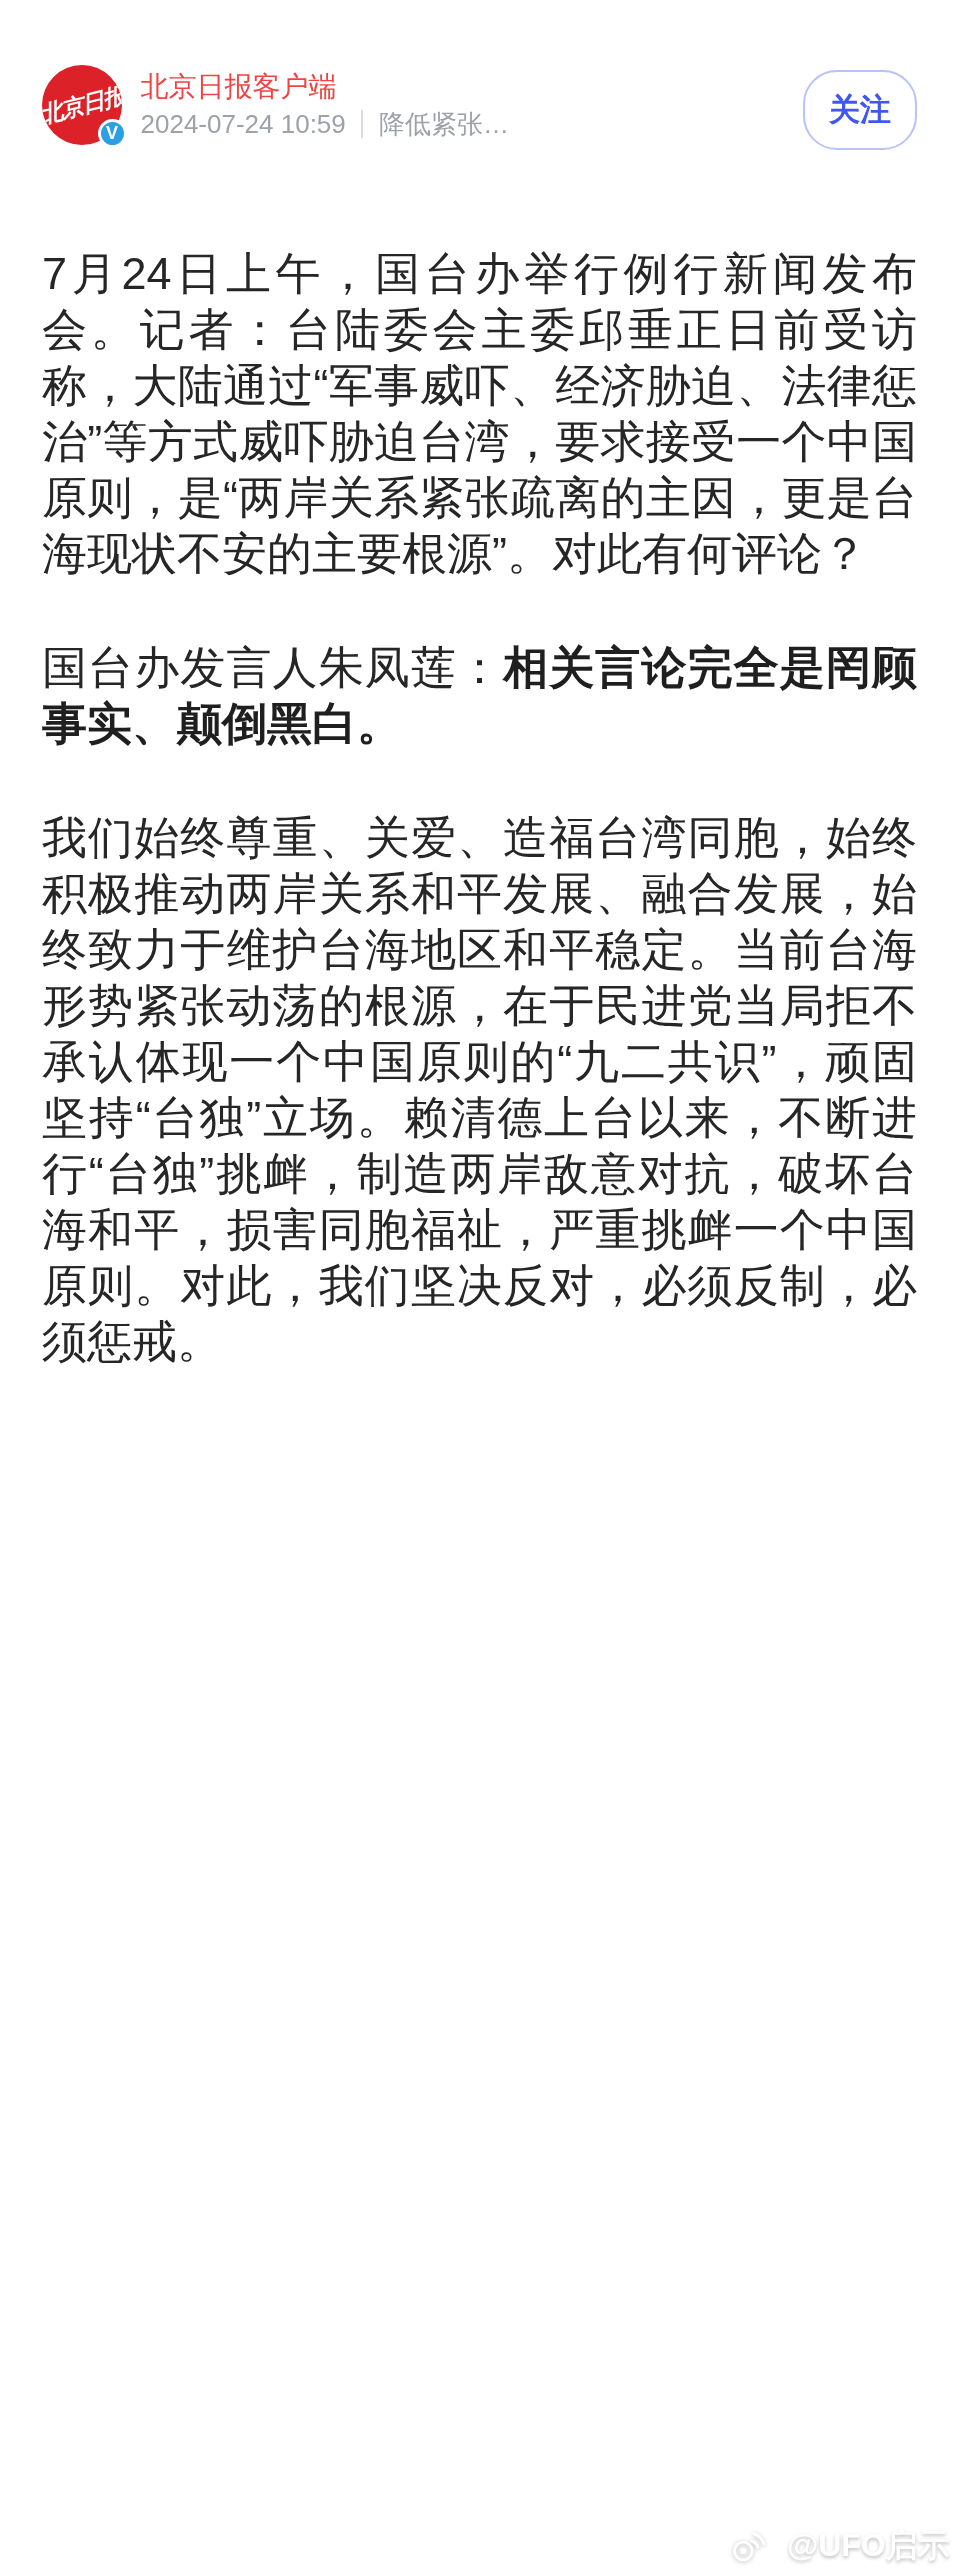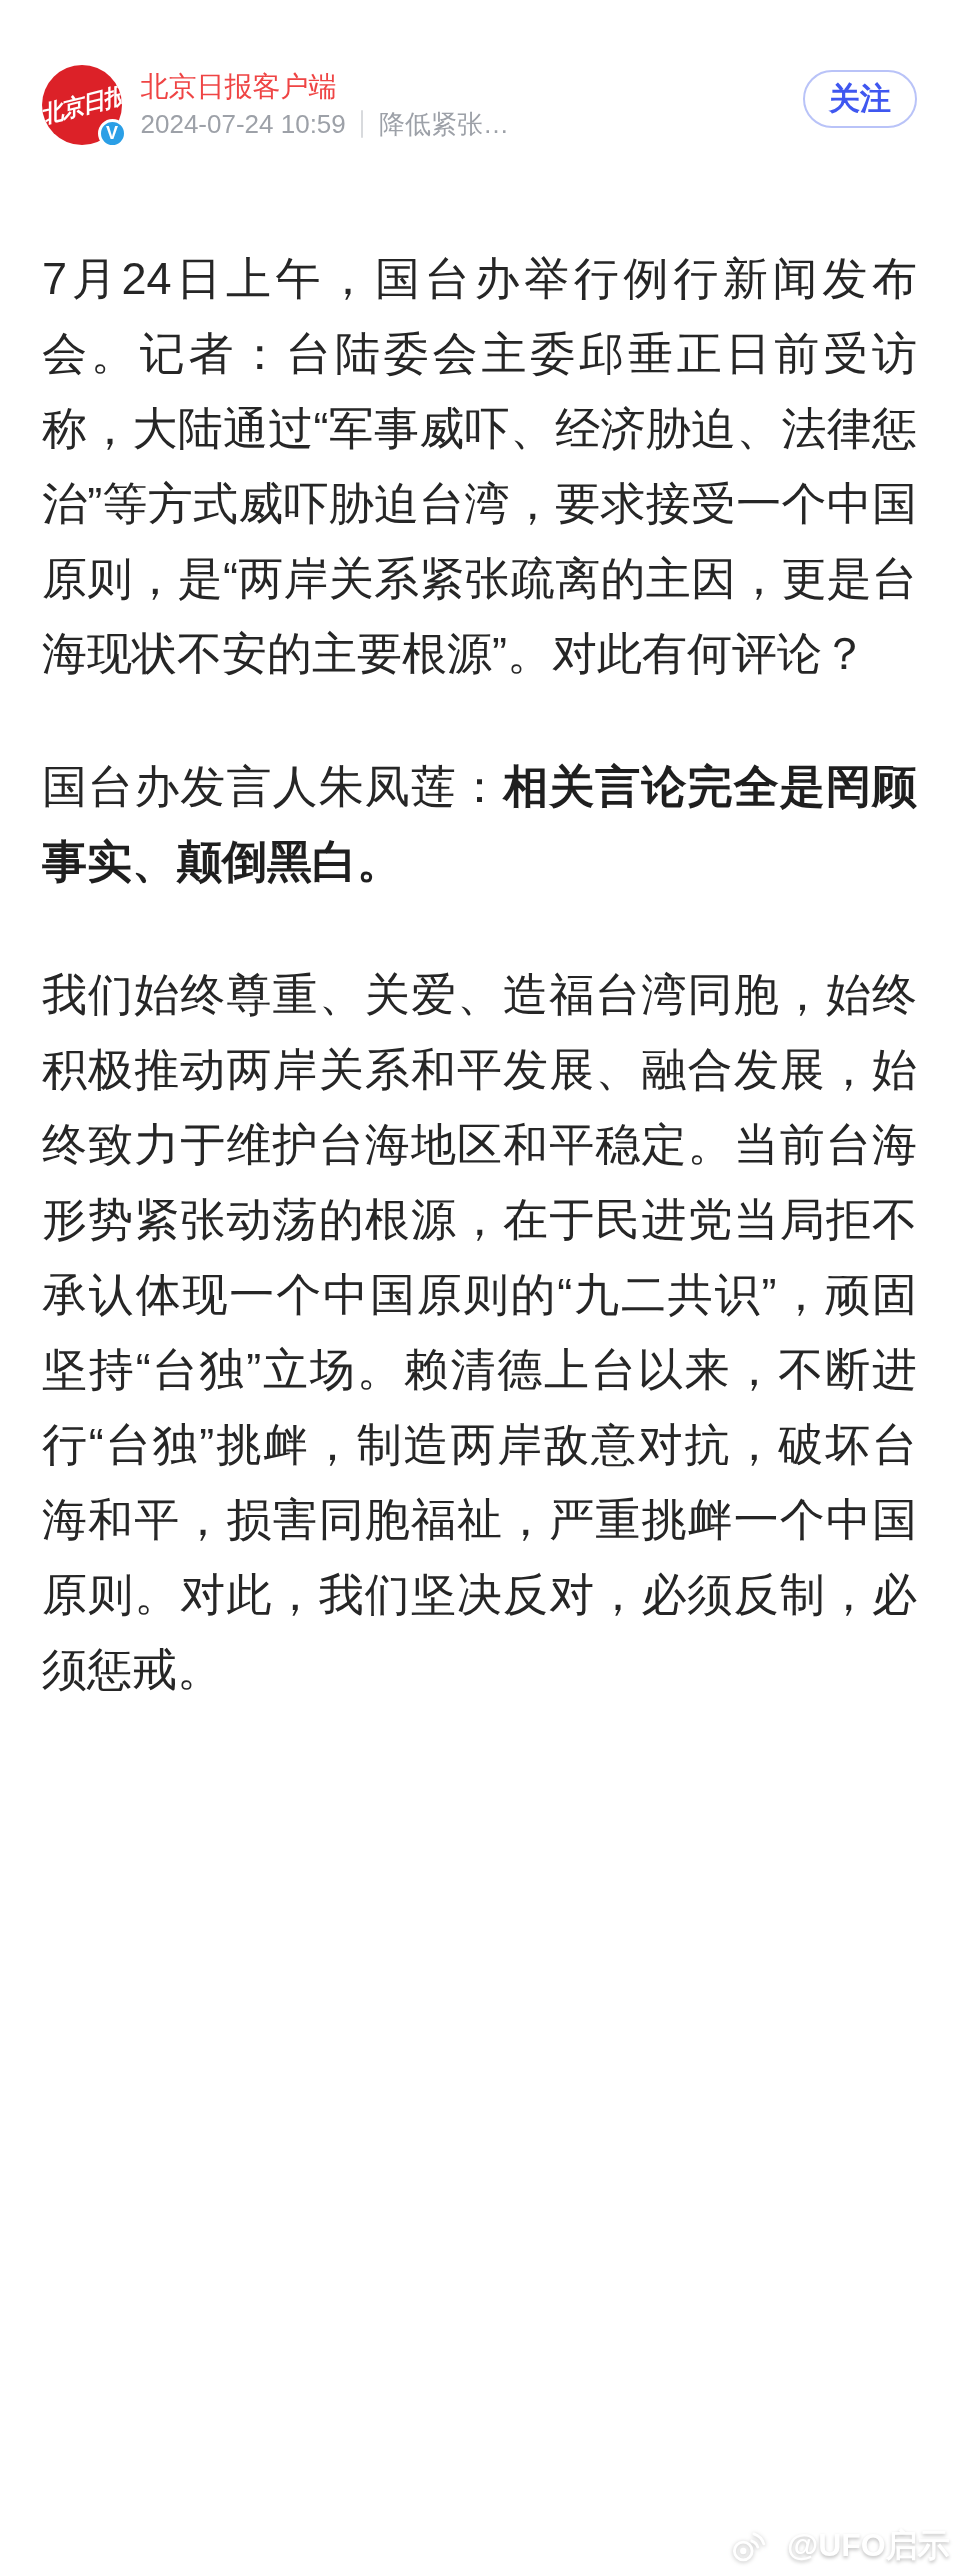--- a/index.html
+++ b/index.html
@@ -42,30 +42,30 @@
   .pub-meta{
     margin-top:1px;display:flex;align-items:center;
     font-size:26px;color:#9da1a8;
   }
   .meta-divider{
     display:inline-block;width:2.3px;height:28px;background:#d8dadd;
     margin:0 15.4px;border-radius:1.5px;
   }
   .follow-btn{
     margin-left:auto;margin-top:4.6px;
-    width:114px;height:58px;box-sizing:border-box;
+    width:114px;height:80px;box-sizing:border-box;
     border:2.3px solid #b9c3f8;border-radius:34px;background:#ffffff;
     color:#3f57f0;font-size:31px;font-weight:700;
     display:flex;align-items:center;justify-content:center;cursor:pointer;
     font-family:"Liberation Sans","DejaVu Sans",sans-serif;
   }
   .article{margin-top:96px;}
   .article p{
     margin:0 0 58px 0;
-    font-size:45px;line-height:75px;color:#262626;
+    font-size:45px;line-height:56px;color:#262626;
     text-align:justify;letter-spacing:0;
   }
   .article p b{font-weight:700;color:#1f1f1f;}
   .watermark{
     position:absolute;right:9.3px;bottom:7.7px;
     display:flex;align-items:center;gap:21px;
     color:#ffffff;font-size:32px;font-weight:700;
     text-shadow:0 1.5px 3.9px rgba(0,0,0,0.25);
     pointer-events:none;white-space:nowrap;
   }

